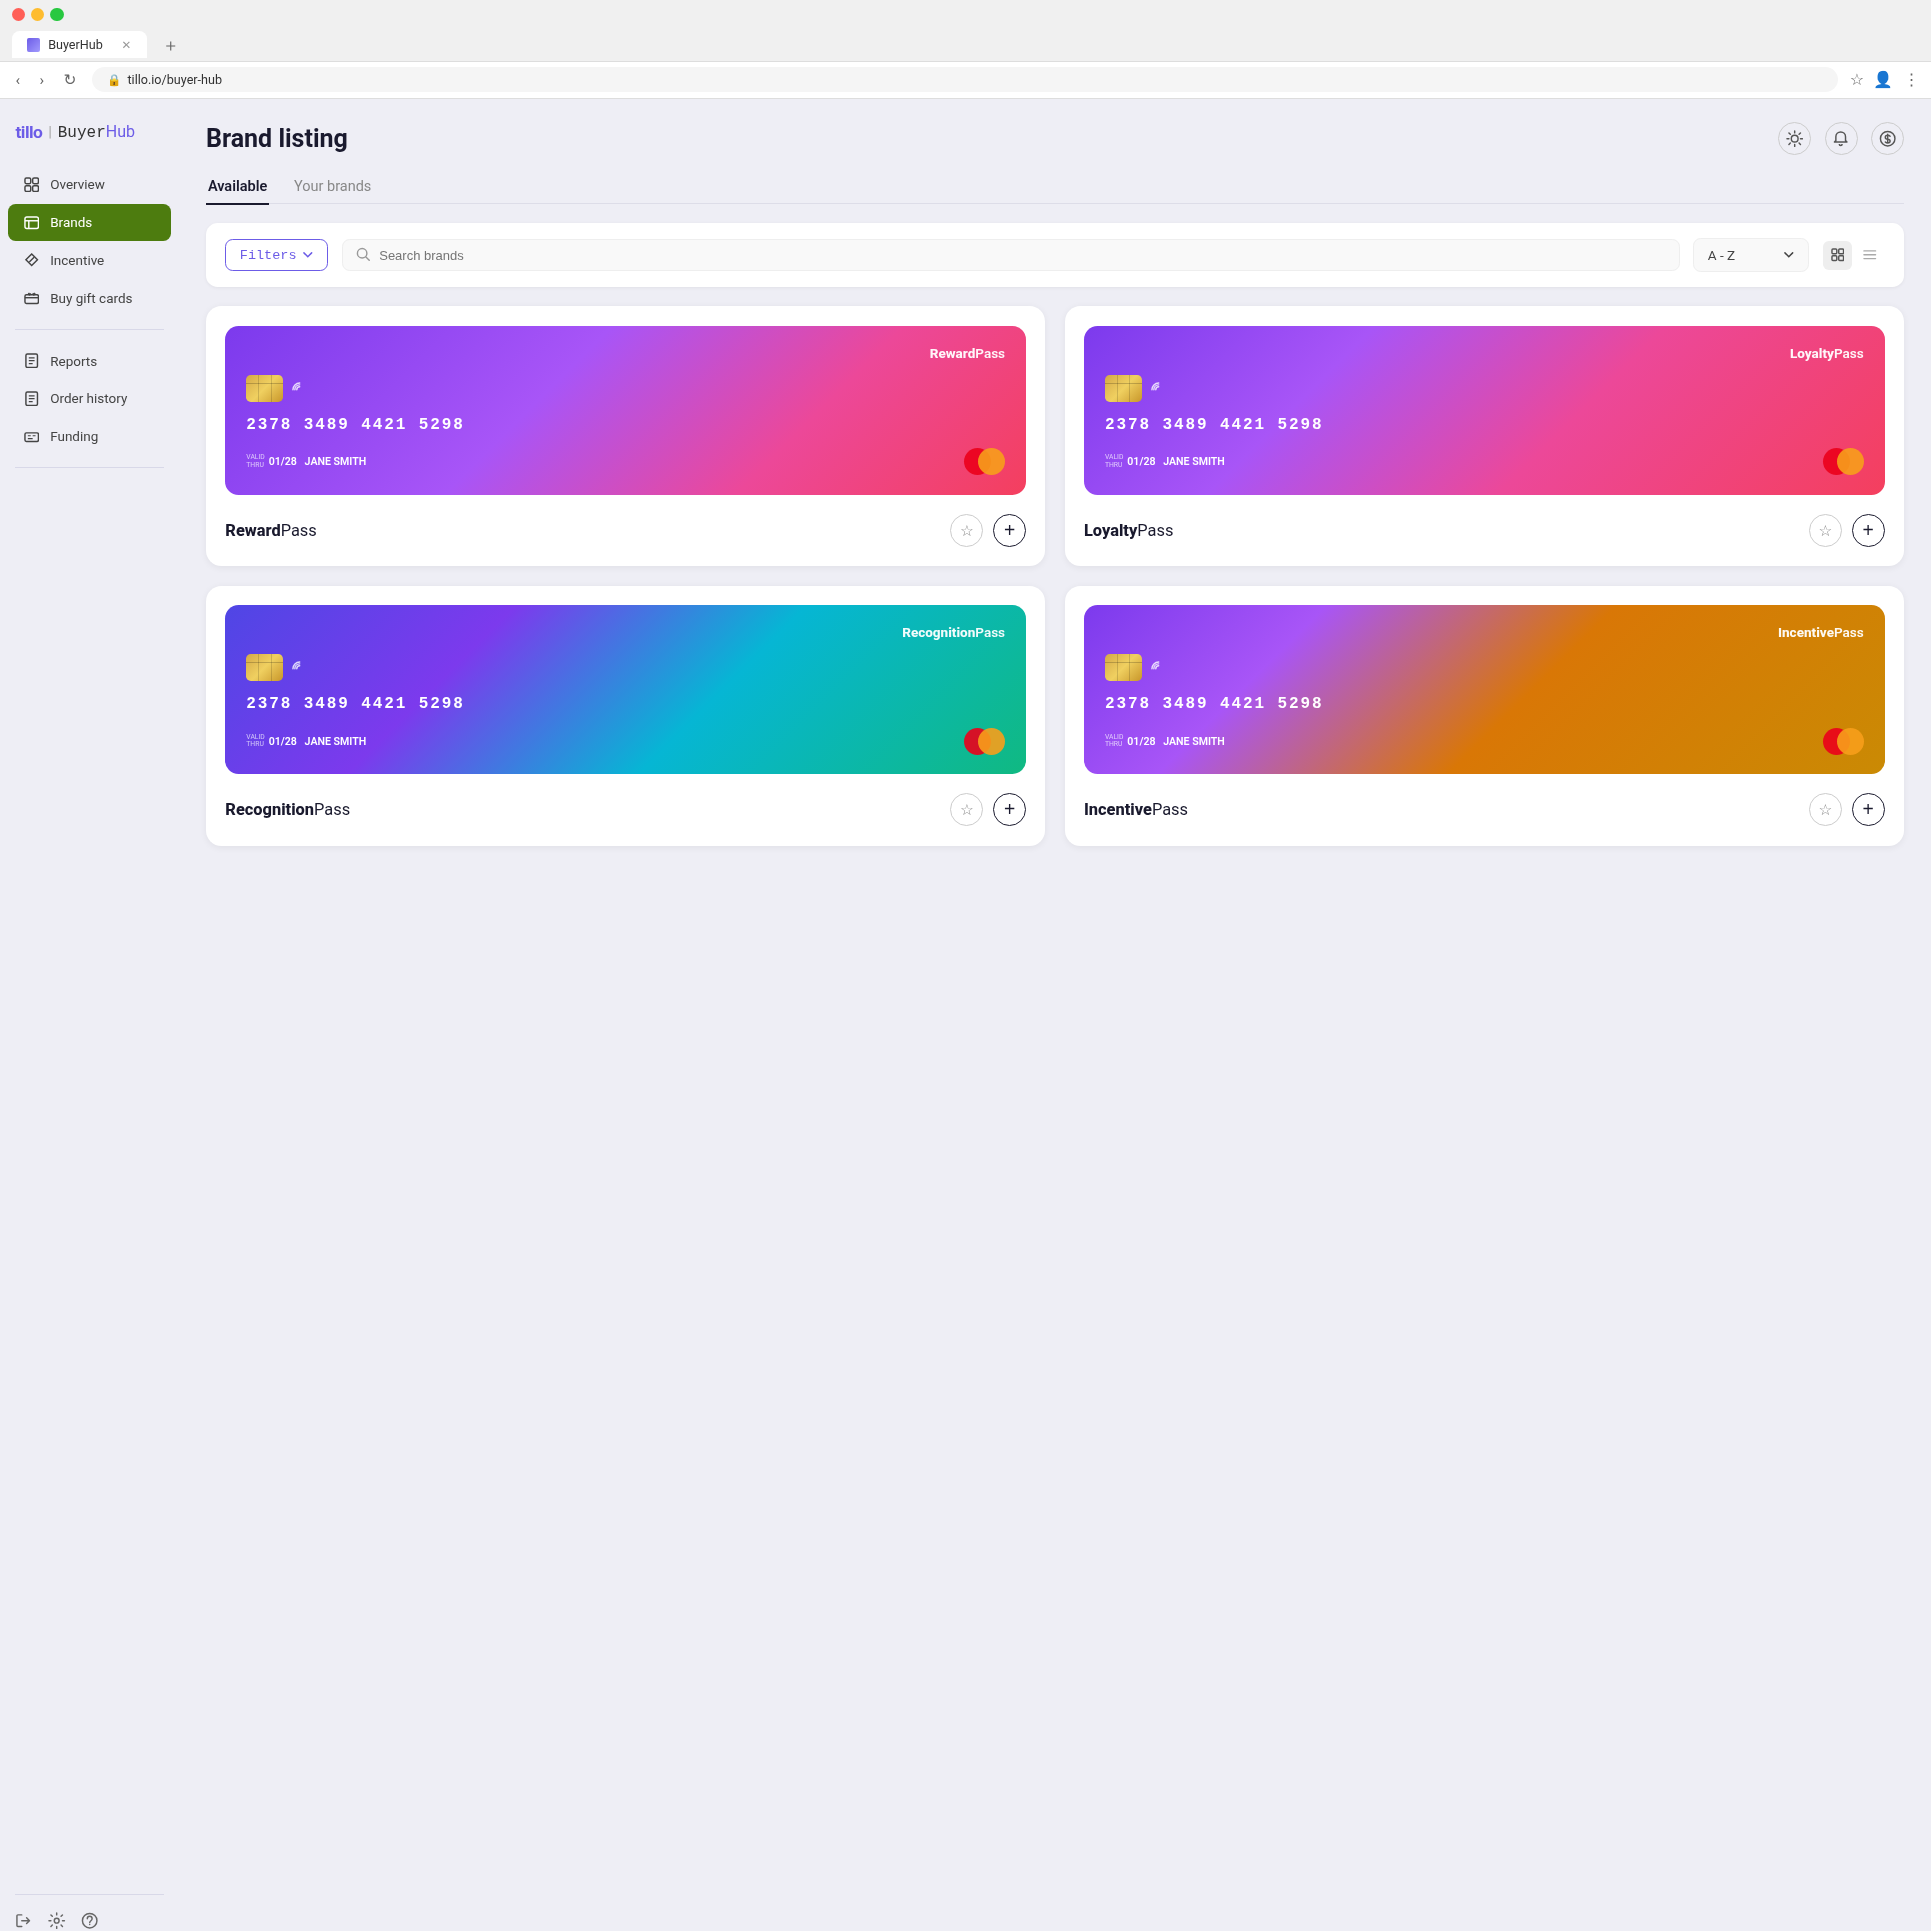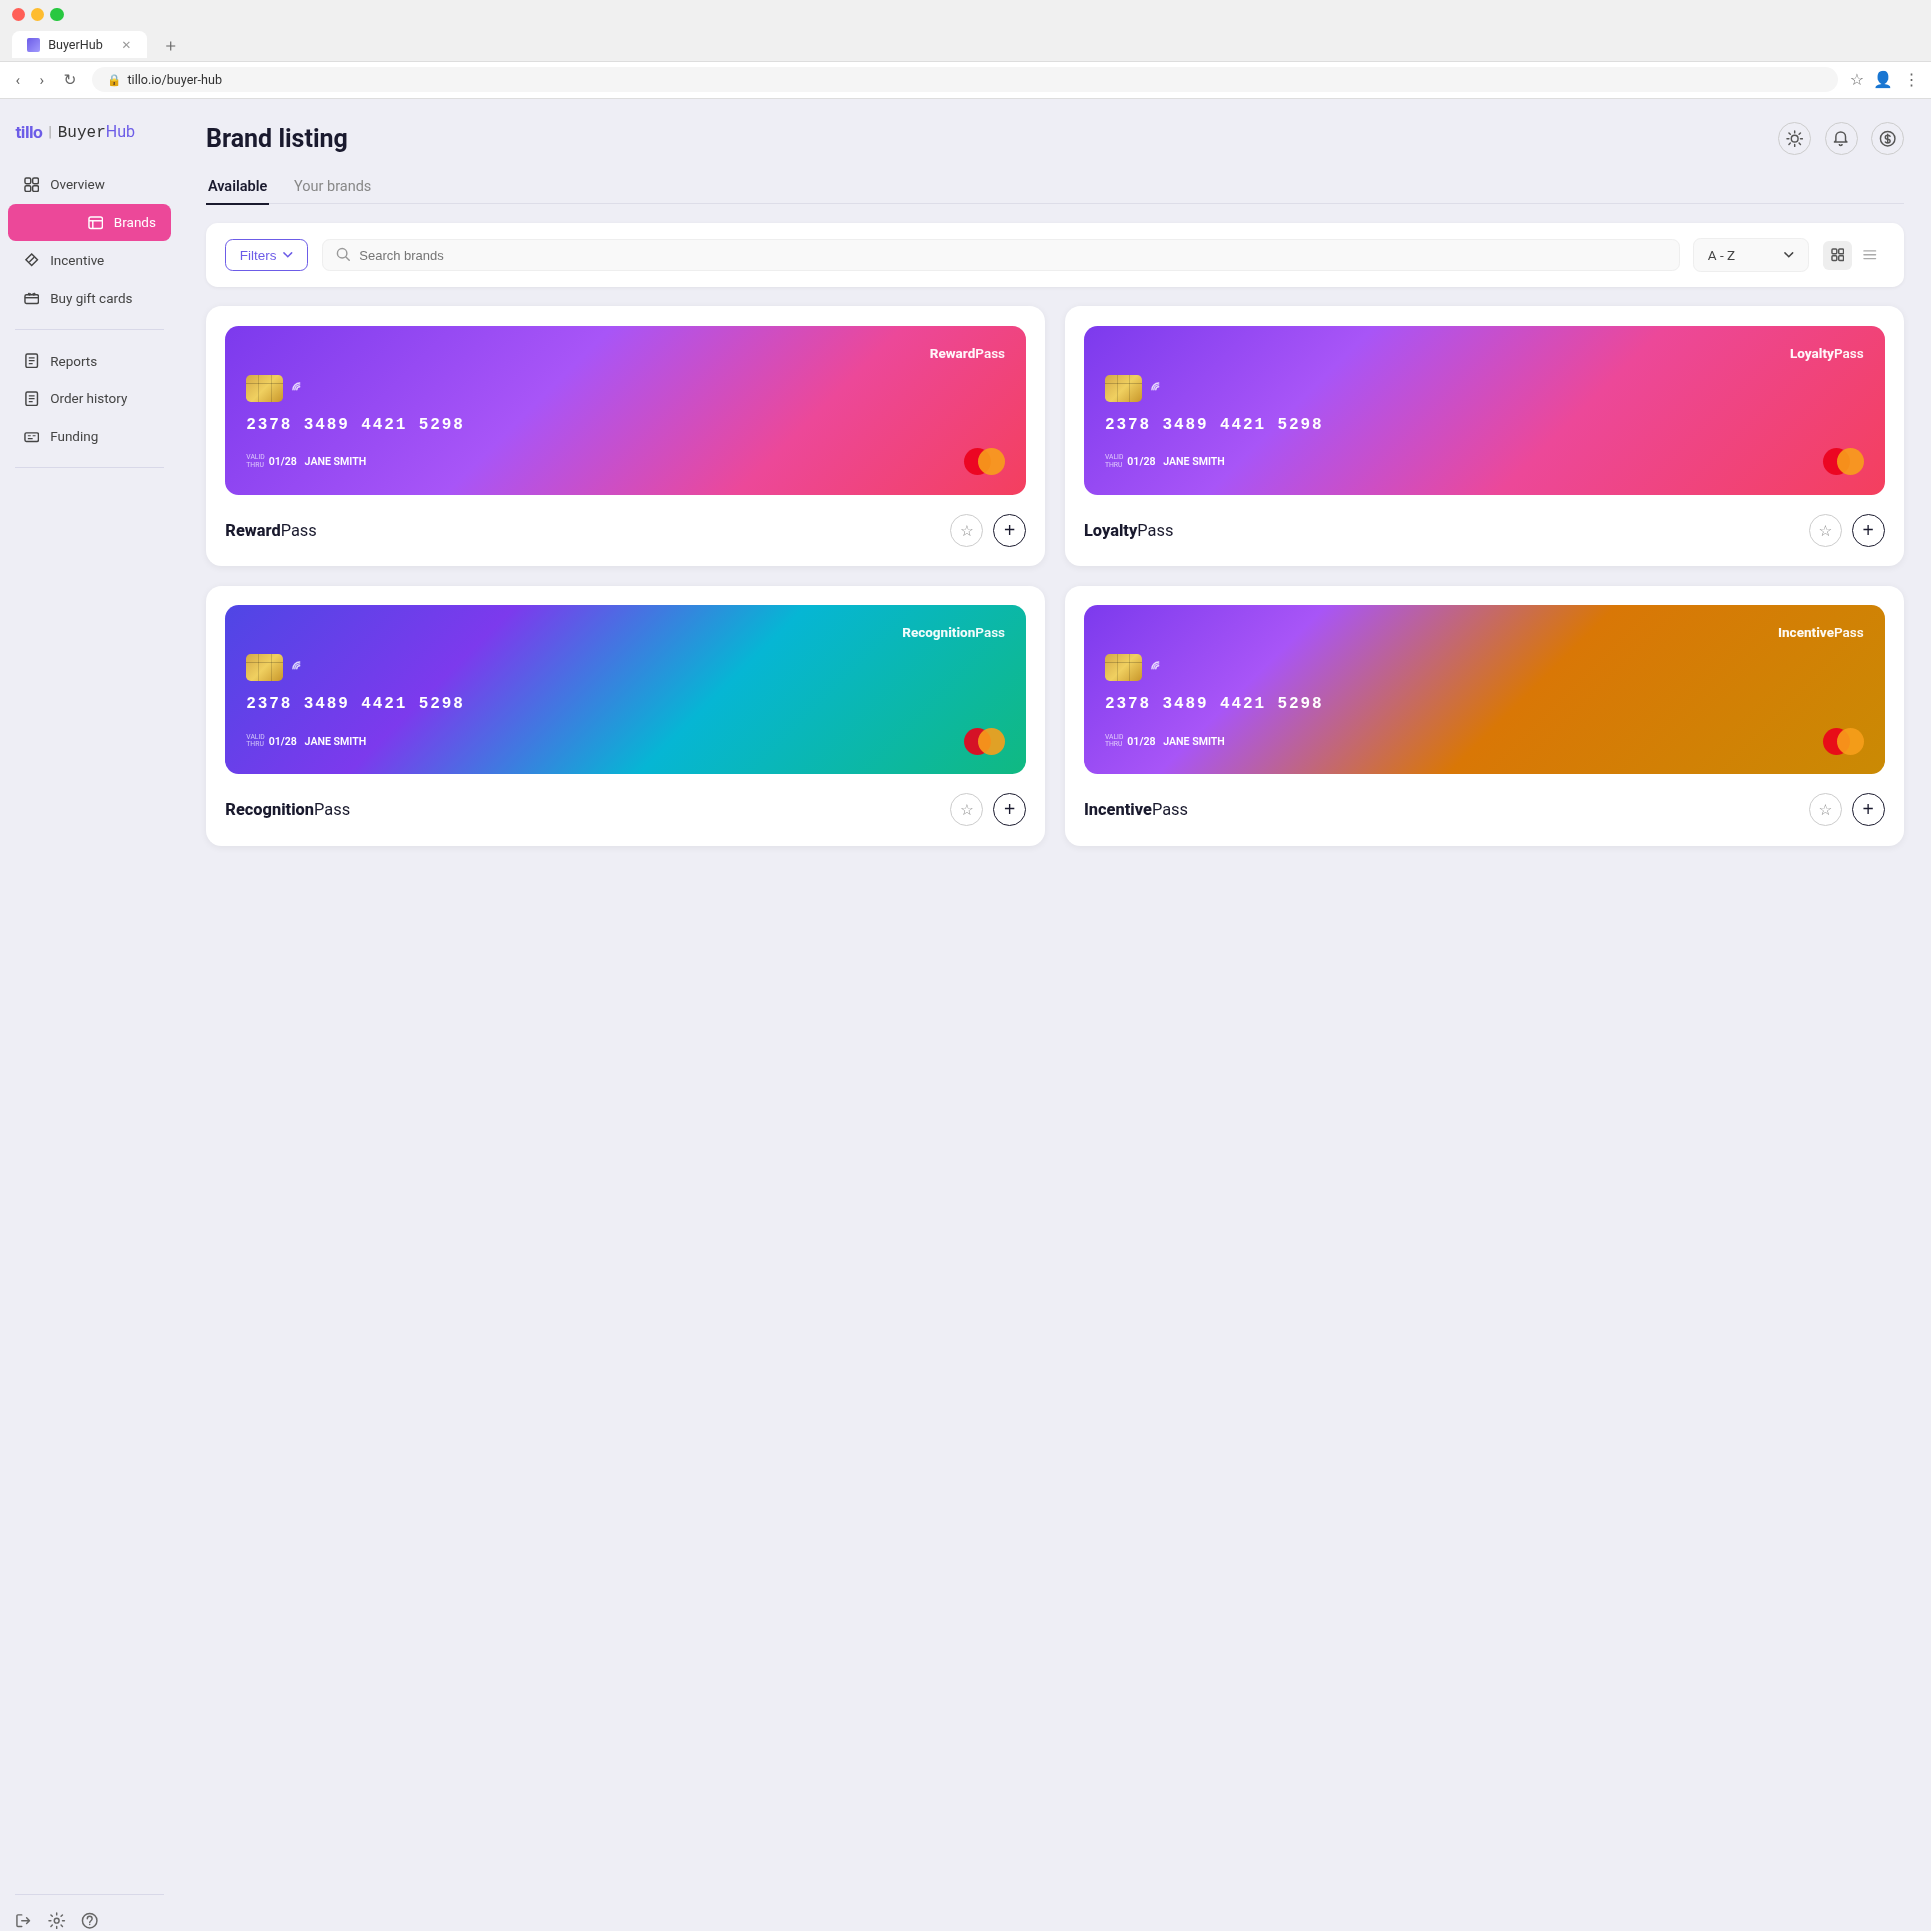--- a/index.html
+++ b/index.html
@@ -142,23 +142,22 @@
       gap: 9.7px;
       padding: 9.7px 15.4px;
       font-size: 13.5px;
       color: #444;
       cursor: pointer;
       border-radius: 7.7px;
       margin: 1px 7.7px;
       transition: background 0.15s;
     }
     .sidebar-item.active {
-      background: #ec4899;
+      background: #4d7c0f;
       color: white;
-      justify-content: flex-end;
     }
     .sidebar-item .icon {
       width: 17.4px;
       height: 17.4px;
       display: flex;
       align-items: center;
       justify-content: center;
       flex-shrink: 0;
     }
     .sidebar-bottom {
@@ -252,20 +251,21 @@
       border-radius: 7.7px;
       padding: 7.7px 13.5px;
       font-size: 13.5px;
       color: #6c5ce7;
       cursor: pointer;
       display: flex;
       align-items: center;
       gap: 5.8px;
       background: transparent;
       font-weight: 500;
+      font-family: Liberation Mono, monospace;
     }
     .search-box {
       flex: 1;
       display: flex;
       align-items: center;
       gap: 7.7px;
       border: 1px solid #eee;
       border-radius: 7.7px;
       padding: 7.7px 13.5px;
       background: #f9f9f9;

